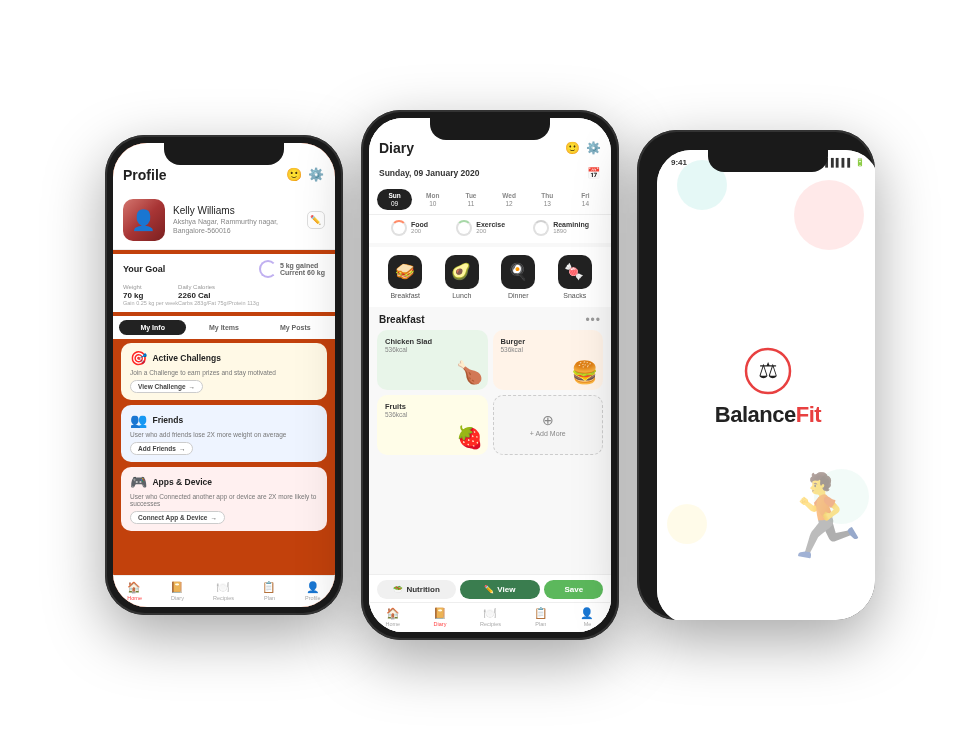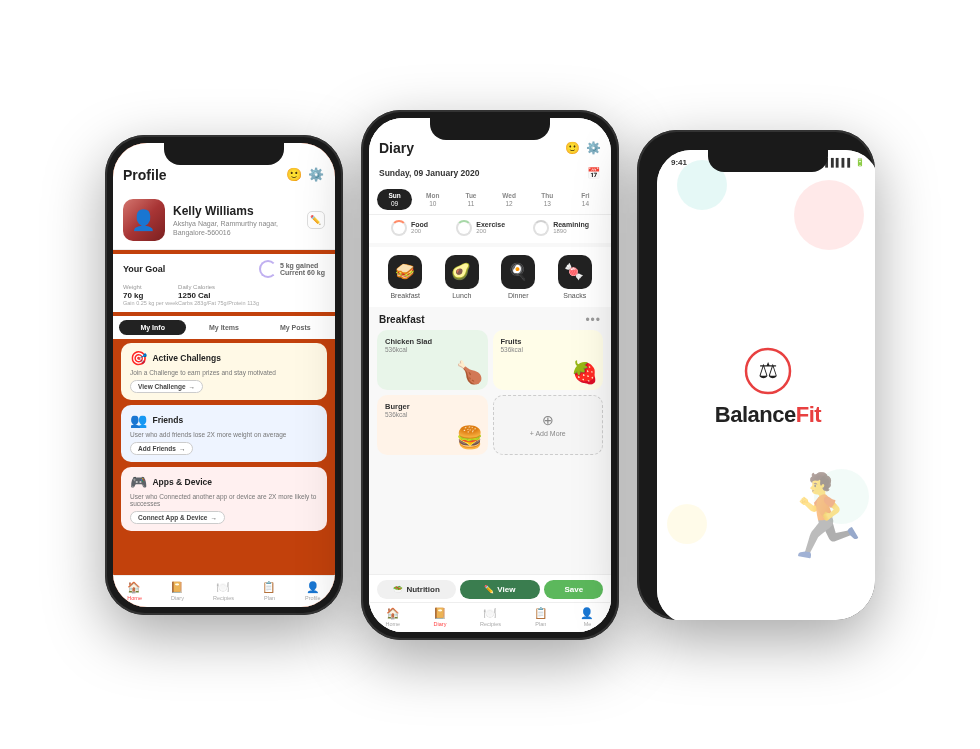--- a/index.html
+++ b/index.html
@@ -144,22 +144,22 @@
       width: 100%;
       height: 100%;
       background: linear-gradient(135deg, #d4756e 0%, #a83535 50%, #7a2020 100%);
       display: flex;
       align-items: center;
       justify-content: center;
       font-size: 20px;
     }
 
     .profile-name {
-      font-size: 12px;
-      font-weight: 700;
+      font-size: 10px;
+      font-weight: 400;
       color: #222;
     }
 
     .profile-location {
       font-size: 7px;
       color: #888;
       margin-top: 2px;
     }
 
     .profile-edit-btn {
@@ -731,21 +731,21 @@
             </div>
           </div>
           <div class="profile-stats">
             <div class="stat-item">
               <label>Weight</label>
               <div class="stat-val">70 kg</div>
               <div class="stat-sub">Gain 0.25 kg per week</div>
             </div>
             <div class="stat-item">
               <label>Daily Calories</label>
-              <div class="stat-val">1250 Cal</div>
+              <div class="stat-val">2260 Cal</div>
               <div class="stat-sub">Carbs 283g/Fat 75g/Protein 113g</div>
             </div>
           </div>
         </div>
 
         <div class="profile-tabs">
           <div class="profile-tab active">My Info</div>
           <div class="profile-tab">My Items</div>
           <div class="profile-tab">My Posts</div>
         </div>
@@ -909,29 +909,29 @@
           <span class="diary-section-title">Breakfast</span>
           <span class="diary-more-btn">•••</span>
         </div>
 
         <div class="diary-food-grid">
           <div class="food-card food-card-green">
             <div class="food-card-name">Chicken Slad</div>
             <div class="food-card-cal">536kcal</div>
             <div class="food-card-emoji">🍗</div>
           </div>
+          <div class="food-card food-card-orange">
+            <div class="food-card-name">Burger</div>
+            <div class="food-card-cal">536kcal</div>
+            <div class="food-card-emoji">🍔</div>
+          </div>
           <div class="food-card food-card-yellow">
             <div class="food-card-name">Fruits</div>
             <div class="food-card-cal">536kcal</div>
             <div class="food-card-emoji">🍓</div>
-          </div>
-          <div class="food-card food-card-orange">
-            <div class="food-card-name">Burger</div>
-            <div class="food-card-cal">536kcal</div>
-            <div class="food-card-emoji">🍔</div>
           </div>
           <div class="food-card food-card-add">
             <span class="food-add-icon">⊕</span>
             <span class="food-add-text">+ Add More</span>
           </div>
         </div>
 
         <div class="diary-bottom-bar">
           <div class="diary-btn diary-btn-nutrition">
             <span>🥗</span>

